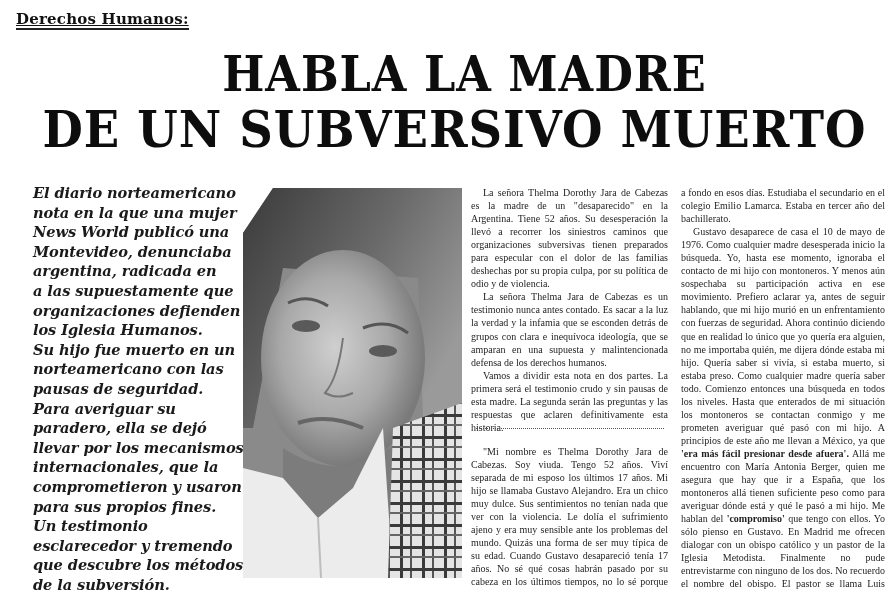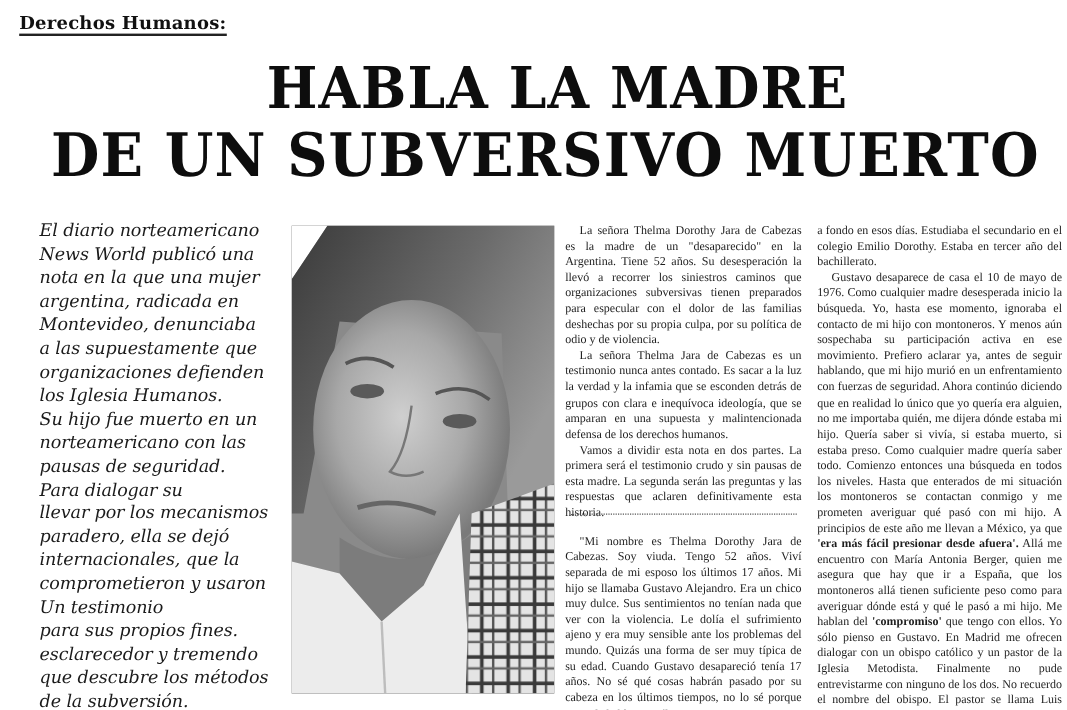--- a/index.html
+++ b/index.html
@@ -3,39 +3,39 @@
   <meta charset="utf-8">
   <style>
     * { box-sizing: border-box; margin: 0; padding: 0; }
     html, body { width: 889px; height: 592px; background: #ffffff; overflow: hidden; }
     body { position: relative; font-family: "DejaVu Serif", serif; color: #1a1a1a; }
 
     .section-label {
       position: absolute; left: 16px; top: 11px;
       font-family: "DejaVu Serif", serif; font-weight: bold; font-size: 15px;
       letter-spacing: 0.2px; color: #111;
-      border-bottom: 2px solid #222; line-height: 17px; padding-bottom: 0px;
+      border-bottom: 2px solid #222; line-height: 17px; padding-bottom: 0px; text-decoration: underline;
     }
 
     .headline {
       position: absolute; left: 0; width: 889px; text-align: center;
       font-family: "DejaVu Serif", serif; font-weight: bold;
       color: #0d0d0d; white-space: nowrap;
       transform-origin: center center;
     }
     .headline.l1 { top: 46px; font-size: 48px; letter-spacing: 1px; left: 20px; transform: scaleX(0.93) scaleY(1.0); }
     .headline.l2 { top: 100px; font-size: 50px; letter-spacing: 1px; left: 10px; transform: scaleX(0.93); }
 
     .lede {
       position: absolute; left: 33px; top: 183px; width: 200px;
       font-family: "DejaVu Serif", serif; font-style: italic;
       font-size: 14.6px; line-height: 19.6px; color: #1a1a1a;
       letter-spacing: -0.1px;
     }
-    .lede span { display: block; white-space: nowrap; }
+    .lede span { display: block; white-space: nowrap; font-weight: bold; }
 
     .photo {
       position: absolute; left: 243px; top: 188px; width: 219px; height: 390px;
       overflow: hidden; background: #9a9a9a;
     }
     .photo svg { display: block; }
 
     .col {
       position: absolute; font-family: "Liberation Serif", serif;
       font-size: 10px; line-height: 13.05px; color: #1e1e1e;
@@ -56,37 +56,37 @@
 </head>
 <body>
 
 <div class="section-label">Derechos Humanos:</div>
 
 <div class="headline l1">HABLA LA MADRE</div>
 <div class="headline l2">DE UN SUBVERSIVO MUERTO</div>
 
 <div class="lede">
   <span>El diario norteamericano</span>
+  <span>nota en la que una mujer</span>
   <span>News World  publicó una</span>
-  <span>nota en la que una mujer</span>
+  <span>Montevideo, denunciaba</span>
   <span>argentina, radicada en</span>
-  <span>Montevideo, denunciaba</span>
   <span>a las supuestamente que</span>
   <span>organizaciones defienden</span>
   <span>los Iglesia Humanos.</span>
   <span>Su hijo fue muerto en un</span>
   <span>norteamericano con las</span>
   <span>pausas de seguridad.</span>
-  <span>Para dialogar su</span>
+  <span>Para averiguar su</span>
+  <span>paradero, ella se dejó</span>
   <span>llevar por los mecanismos</span>
-  <span>paradero, ella se dejó</span>
   <span>internacionales, que la</span>
   <span>comprometieron y usaron</span>
+  <span>para sus propios fines.</span>
   <span>Un testimonio</span>
-  <span>para sus propios fines.</span>
   <span>esclarecedor y tremendo</span>
   <span>que descubre los métodos</span>
   <span>de la subversión.</span>
 </div>
 
 <div class="photo" title="Retrato de Thelma Dorothy Jara de Cabezas, mujer de cabello canoso con blusa blanca y bufanda a cuadros">
   <svg width="219" height="390" viewBox="0 0 219 390" xmlns="http://www.w3.org/2000/svg">
     <defs>
       <radialGradient id="faceG" cx="45%" cy="45%" r="55%">
         <stop offset="0%" stop-color="#cfcfcf"></stop>
@@ -139,15 +139,15 @@
   <p>Vamos a dividir esta nota en dos partes. La primera será el testimonio crudo y sin pausas de esta madre. La segunda serán las preguntas y las respuestas que aclaren definitivamente esta historia.</p>
 </div>
 
 <div class="dots"></div>
 
 <div class="col col3b">
   <p>"Mi nombre es Thelma Dorothy Jara de Cabezas. Soy viuda. Tengo 52 años. Viví separada de mi esposo los últimos 17 años. Mi hijo se llamaba Gustavo Alejandro. Era un chico muy dulce. Sus sentimientos no tenían nada que ver con la violencia. Le dolía el sufrimiento ajeno y era muy sensible ante los problemas del mundo. Quizás una forma de ser muy típica de su edad. Cuando Gustavo desapareció tenía 17 años. No sé qué cosas habrán pasado por su cabeza en los últimos tiempos, no lo sé porque no pude hablar con él</p>
 </div>
 
 <div class="col col4">
-  <p class="noindent">a fondo en esos días. Estudiaba el secundario en el colegio Emilio Dorothy. Estaba en tercer año del bachillerato.</p>
+  <p class="noindent">a fondo en esos días. Estudiaba el secundario en el colegio Emilio Lamarca. Estaba en tercer año del bachillerato.</p>
   <p><span>Gustavo desaparece de casa el 10 de mayo de 1976. Como cualquier madre desesperada inicio la búsqueda. Yo, hasta ese momento, ignoraba el contacto de mi hijo con montoneros. Y menos aún sospechaba su participación activa en ese movimiento. Prefiero aclarar ya, antes de seguir hablando, que mi hijo murió en un enfrentamiento con fuerzas de seguridad. Ahora continúo diciendo que en realidad lo único que yo quería era alguien, no me importaba quién, me dijera dónde estaba mi hijo. Quería saber si vivía, si estaba muerto, si estaba preso. Como cualquier madre quería saber todo. Comienzo entonces una búsqueda en todos los niveles. Hasta que enterados de mi situación los montoneros se contactan conmigo y me prometen averiguar qué pasó con mi hijo. A principios de este año me llevan a México, ya que </span><b class="em">'era más fácil presionar desde afuera'.</b><span> Allá me encuentro con María Antonia Berger, quien me asegura que hay que ir a España, que los montoneros allá tienen suficiente peso como para averiguar dónde está y qué le pasó a mi hijo. Me hablan del </span><b class="em">'compromiso'</b><span> que tengo con ellos. Yo sólo pienso en Gustavo. En Madrid me ofrecen dialogar con un obispo católico y un pastor de la Iglesia Metodista. Finalmente no pude entrevistarme con ninguno de los dos. No recuerdo el nombre del obispo. El pastor se llama Luis Poveda. María Antonia Berger no se separa de mi lado.</span></p>
 </div>
 
 </body></html>

